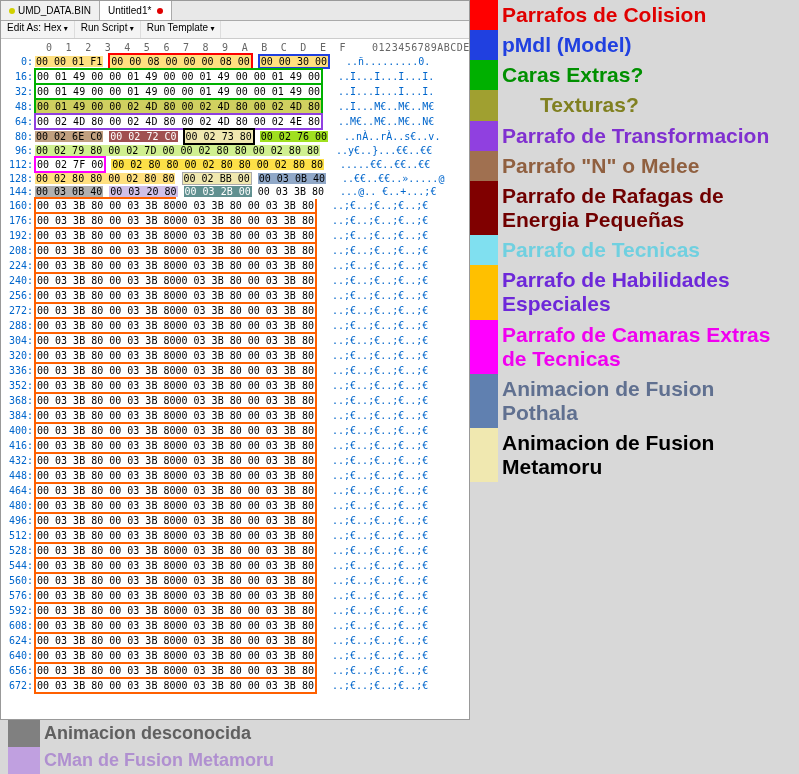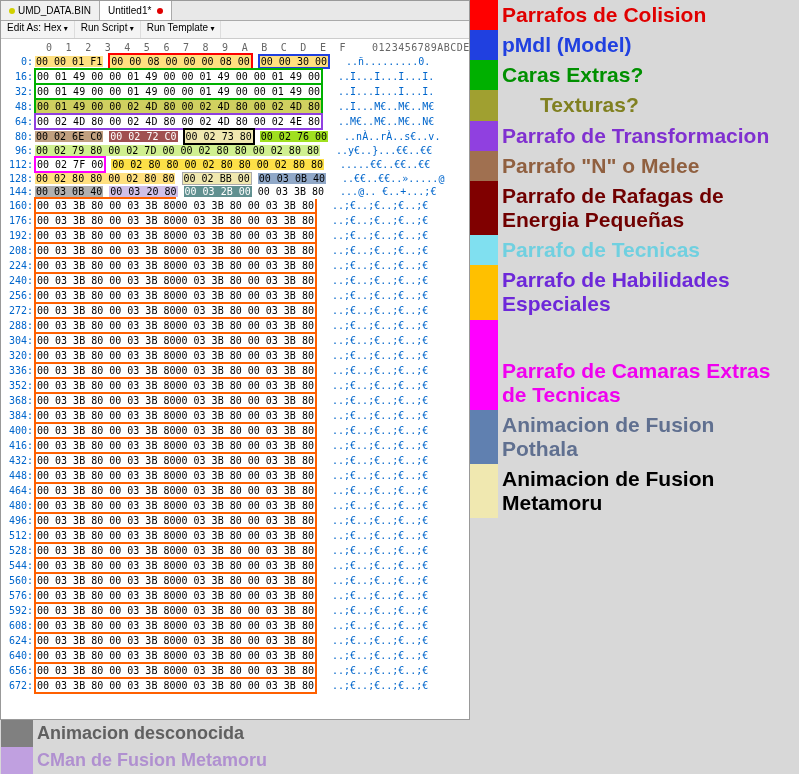--- a/index.html
+++ b/index.html
@@ -19,41 +19,41 @@
   .hex-row { white-space: pre; position: relative; }
   .offset { color: #0066cc; display: inline-block; width: 30px; text-align: right; margin-right: 2px; }
   .hex-bytes { display: inline; }
   .ascii { color: #0066cc; margin-left: 4px; }
   
   
   .hl { border: 2px solid; display: inline-block; padding: 0 1px; margin: -1px; }
   .bg { padding: 0 1px; }
   
   .legend-right { position: absolute; left: 470px; top: 0; width: 329px; }
-  .legend-bottom { position: absolute; left: 1px; top: 720px; width: 470px; }
+  .legend-bottom { position: absolute; left: 8px; top: 720px; width: 470px; }
   
   .legend-item { display: flex; align-items: flex-start; font-size: 21px; font-weight: bold; line-height: 1.15; }
   .swatch { width: 28px; min-height: 27px; flex-shrink: 0; align-self: stretch; }
   .legend-text { padding: 3px 4px; flex: 1; }
   
   .legend-bottom .legend-item, .legend-bottom2 .legend-item { font-size: 18px; }
   .legend-bottom .swatch { width: 32px; }
   
   
   .c-red { background: #ff0000; } .t-red { color: #e00000; }
   .c-blue { background: #2040e0; } .t-blue { color: #2040e0; }
   .c-green { background: #00b000; } .t-green { color: #009000; }
   .c-olive { background: #a0a030; } .t-olive { color: #808020; padding-left: 42px; }
   .c-purple { background: #9040e0; } .t-purple { color: #8030d0; }
   .c-brown { background: #a07050; } .t-brown { color: #906040; }
   .c-darkred { background: #800000; } .t-darkred { color: #700000; }
   .c-lime { background: #a0e020; } .t-lime { color: #90d010; }
   .c-cyan { background: #80e0f0; } .t-cyan { color: #70d0e0; }
   .c-yellow { background: #ffc000; } .t-yellow { color: #6d28d9; }
-  .c-magenta { background: #ff00ff; } .t-magenta { color: #f000f0; margin-top: 36px; }
+  .c-magenta { background: #ff00ff; } .t-magenta { color: #f000f0; }
   .c-cream { background: #f0e8b0; } .t-black { color: #000; }
   .c-steelblue { background: #6080b0; } .t-steelblue { color: #607090; }
   .c-gray { background: #808080; } .t-gray { color: #606060; }
   .c-lavender { background: #c0a0e0; } .t-lavender { color: #b090d0; }
 </style>
 </head>
 <body>
 
 <div class="hex-panel">
   <div class="tabs">

